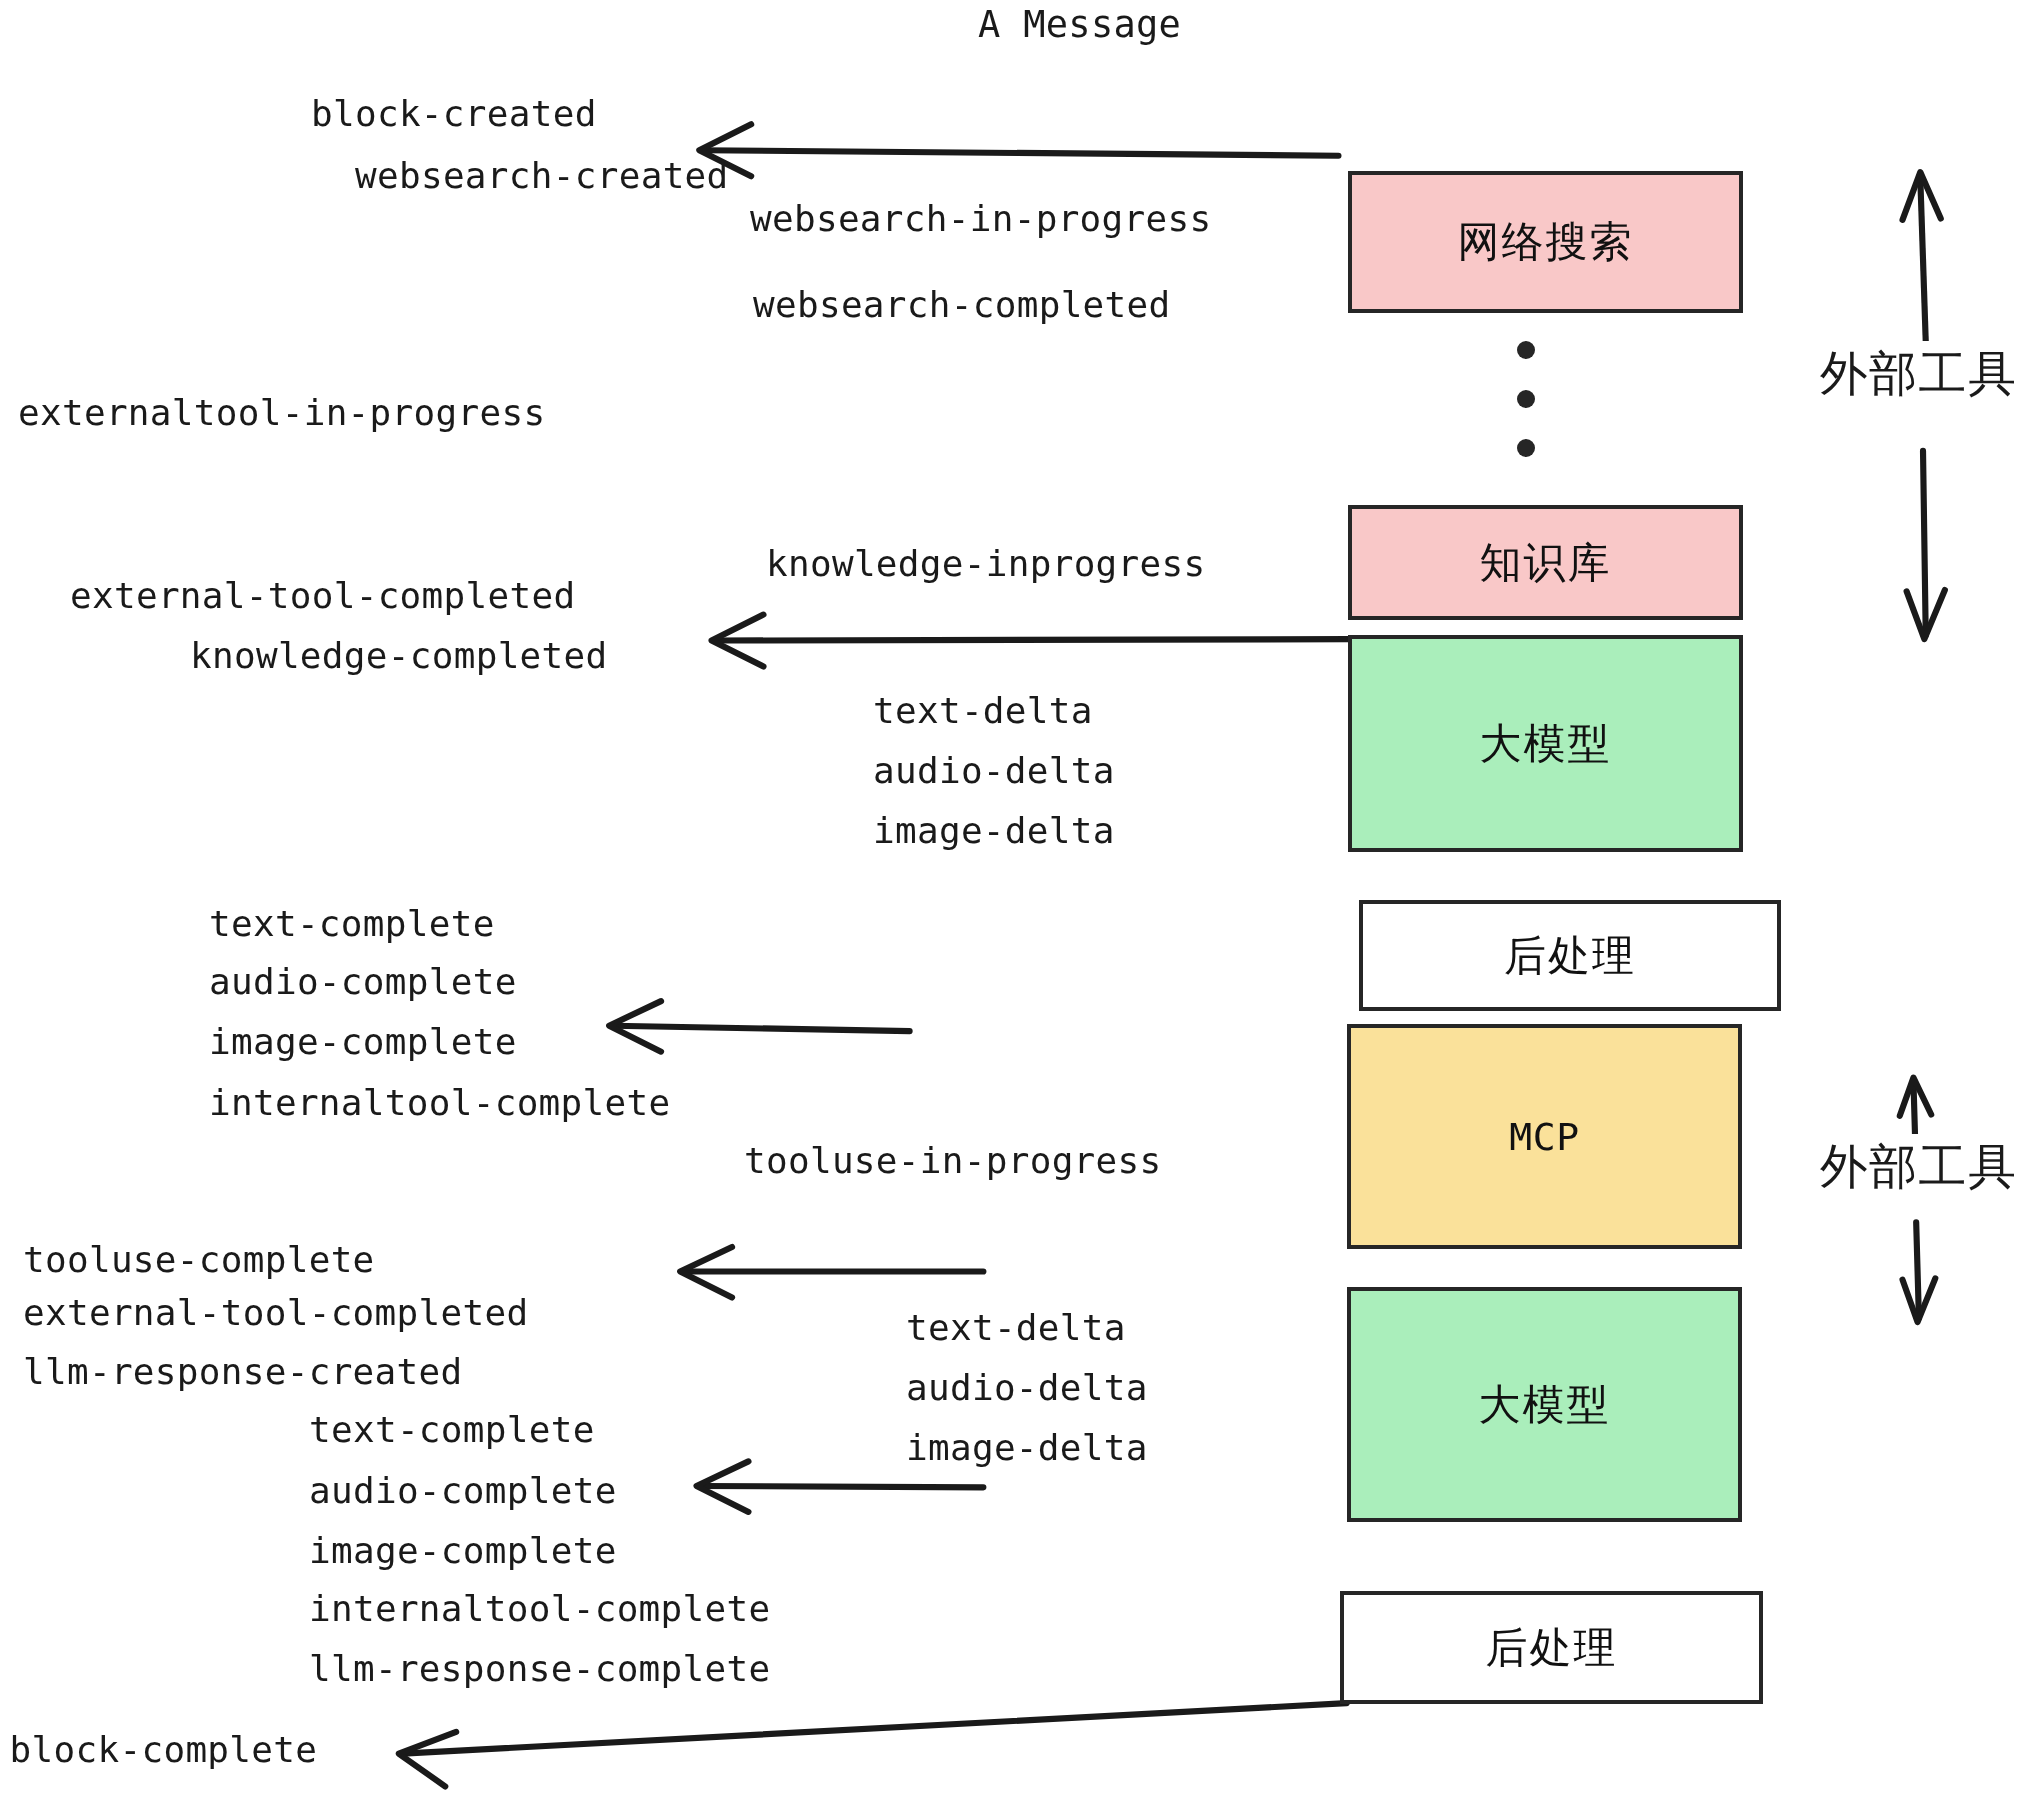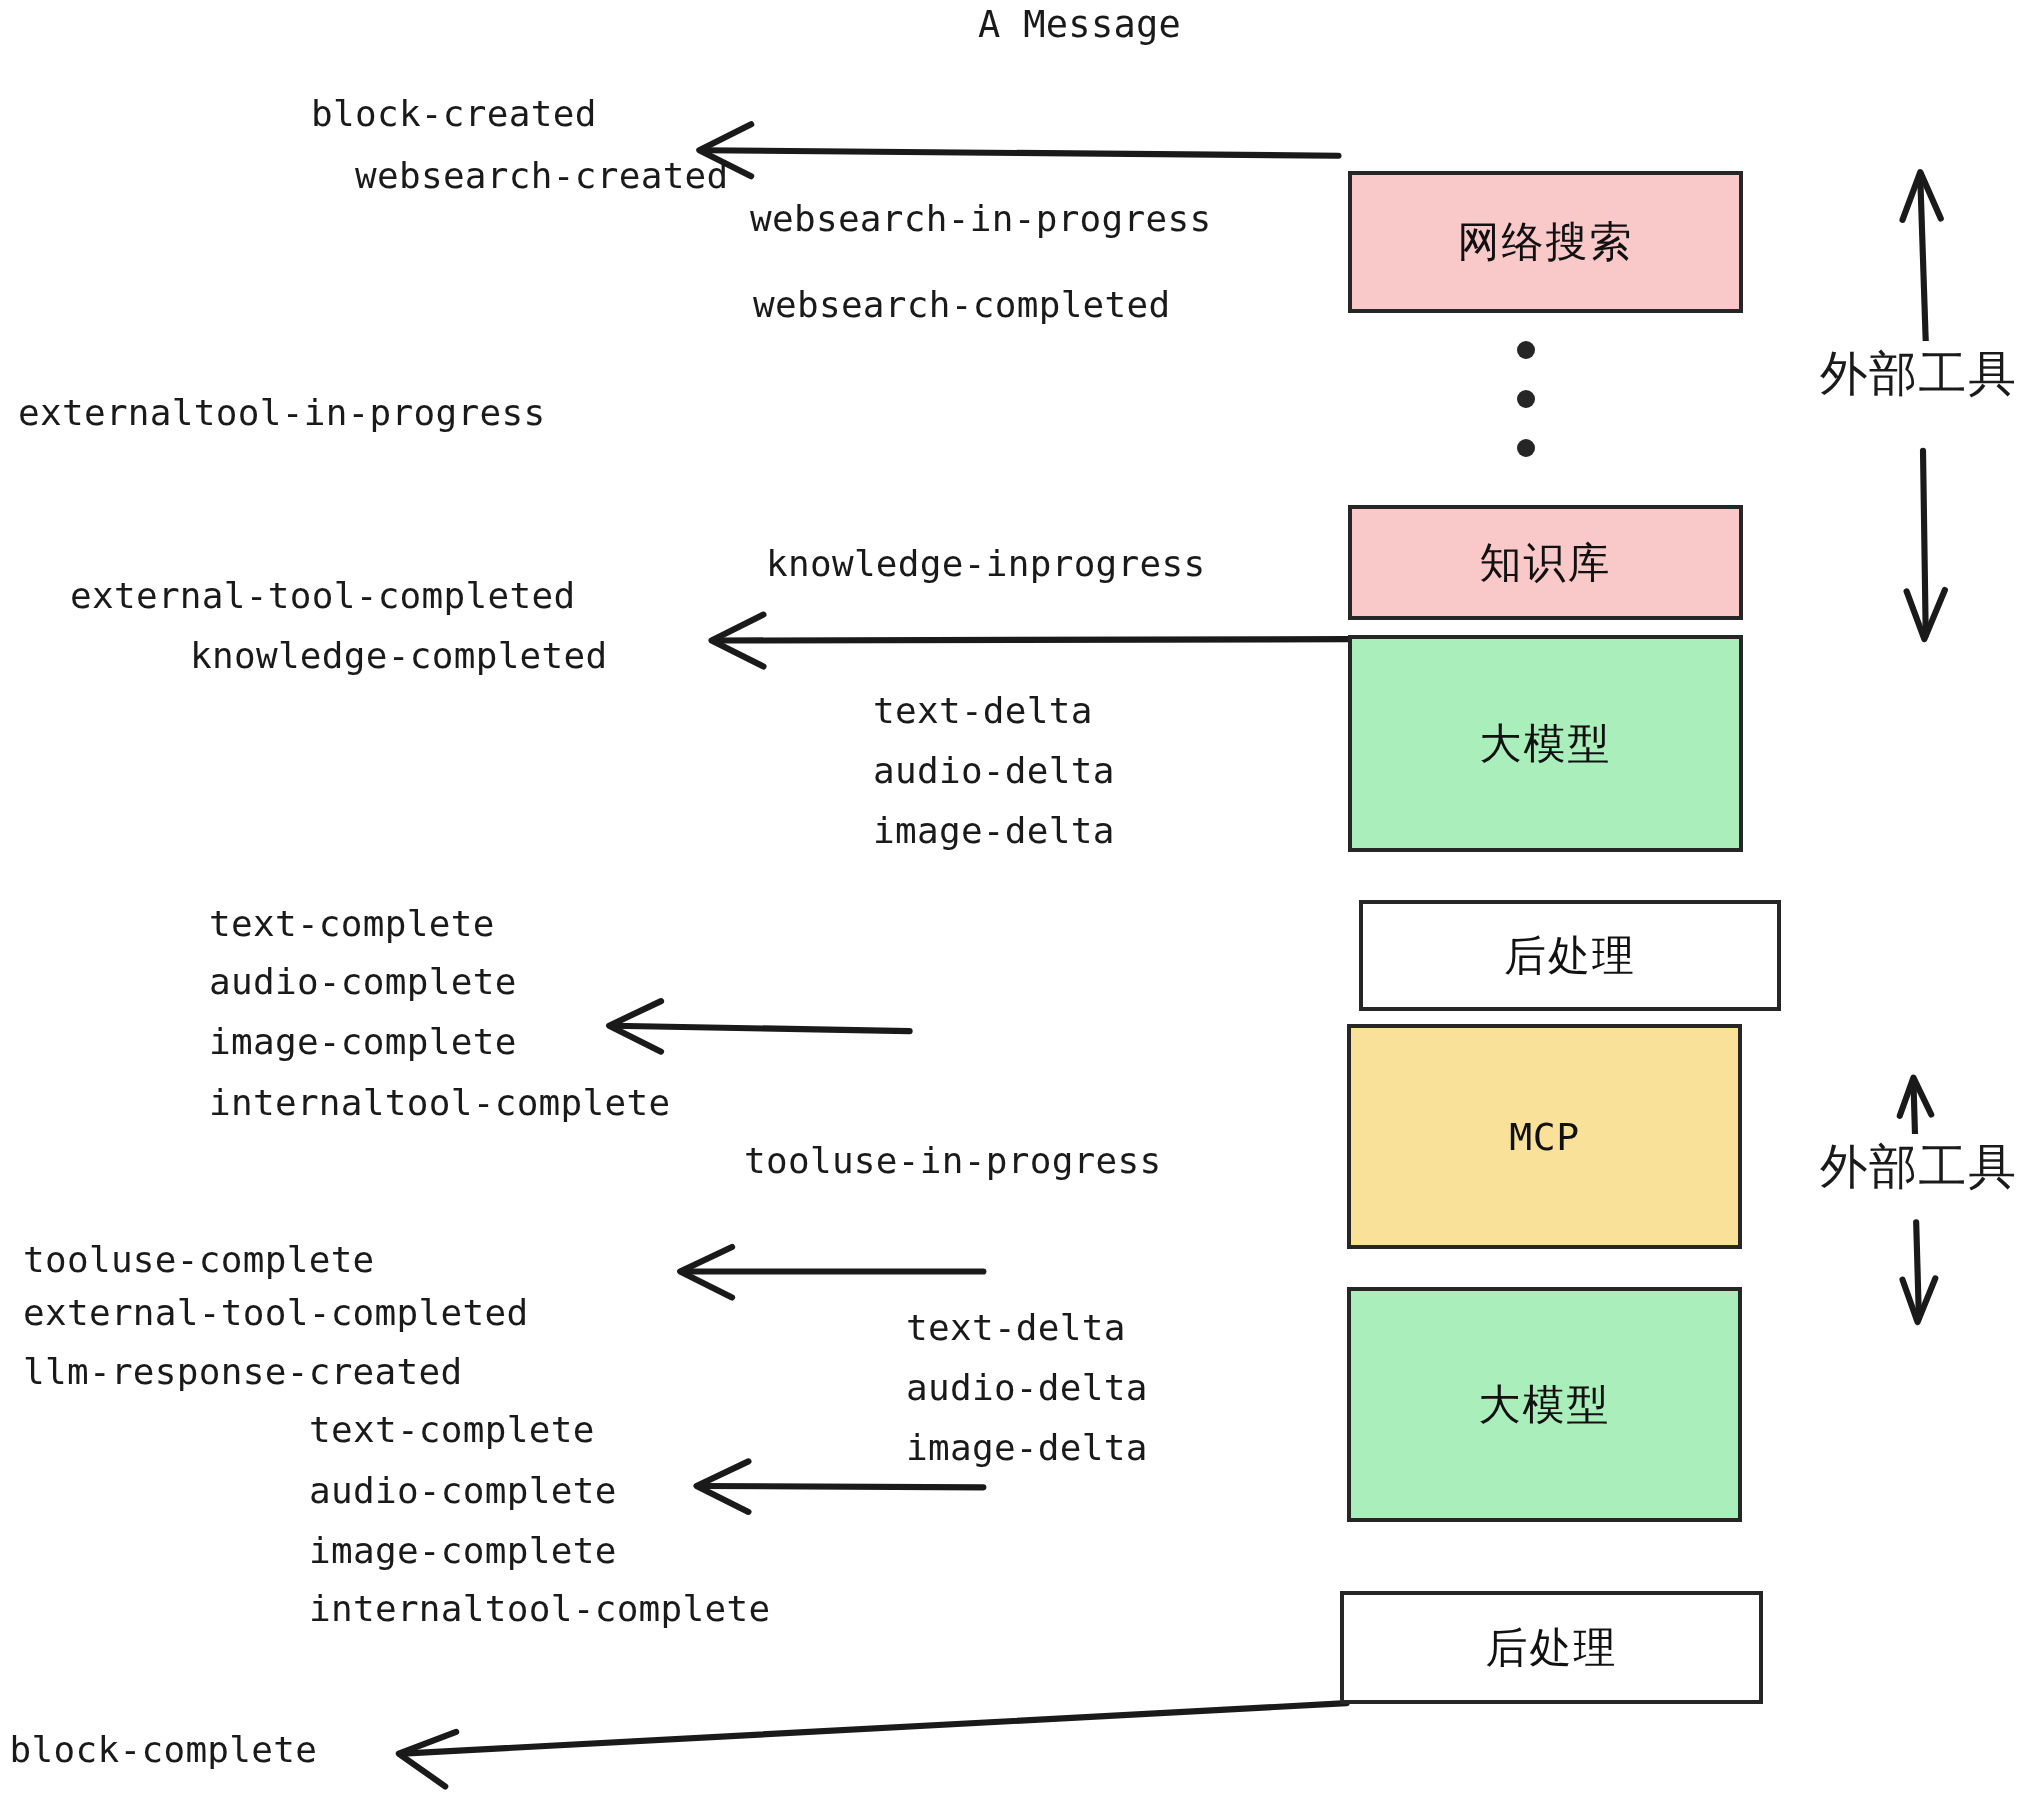--- a/index.html
+++ b/index.html
@@ -158,20 +158,21 @@
   <div class="lbl" style="left:23px; top:1354px;">llm-response-created</div>
 
   <div class="lbl" style="left:906px; top:1310px;">text-delta</div>
   <div class="lbl" style="left:906px; top:1370px;">audio-delta</div>
   <div class="lbl" style="left:906px; top:1430px;">image-delta</div>
 
   <div class="lbl" style="left:309px; top:1412px;">text-complete</div>
   <div class="lbl" style="left:309px; top:1473px;">audio-complete</div>
   <div class="lbl" style="left:309px; top:1533px;">image-complete</div>
   <div class="lbl" style="left:309px; top:1591px;">internaltool-complete</div>
+  <div class="lbl" style="left:309px; top:1651px;">llm-response-complete</div>
 
   <div class="lbl" style="left:9.6px; top:1732px;">block-complete</div>
 
   <div class="box" style="left:1348px; top:171px; width:395px; height:142px; background:#f9c8c8;">
     <span class="cjk">网络搜索</span>
   </div>
 
   <div class="dots" style="left:1516px; top:341px; width:20.5px; height:116px;">
     <i></i>
       <i></i>

